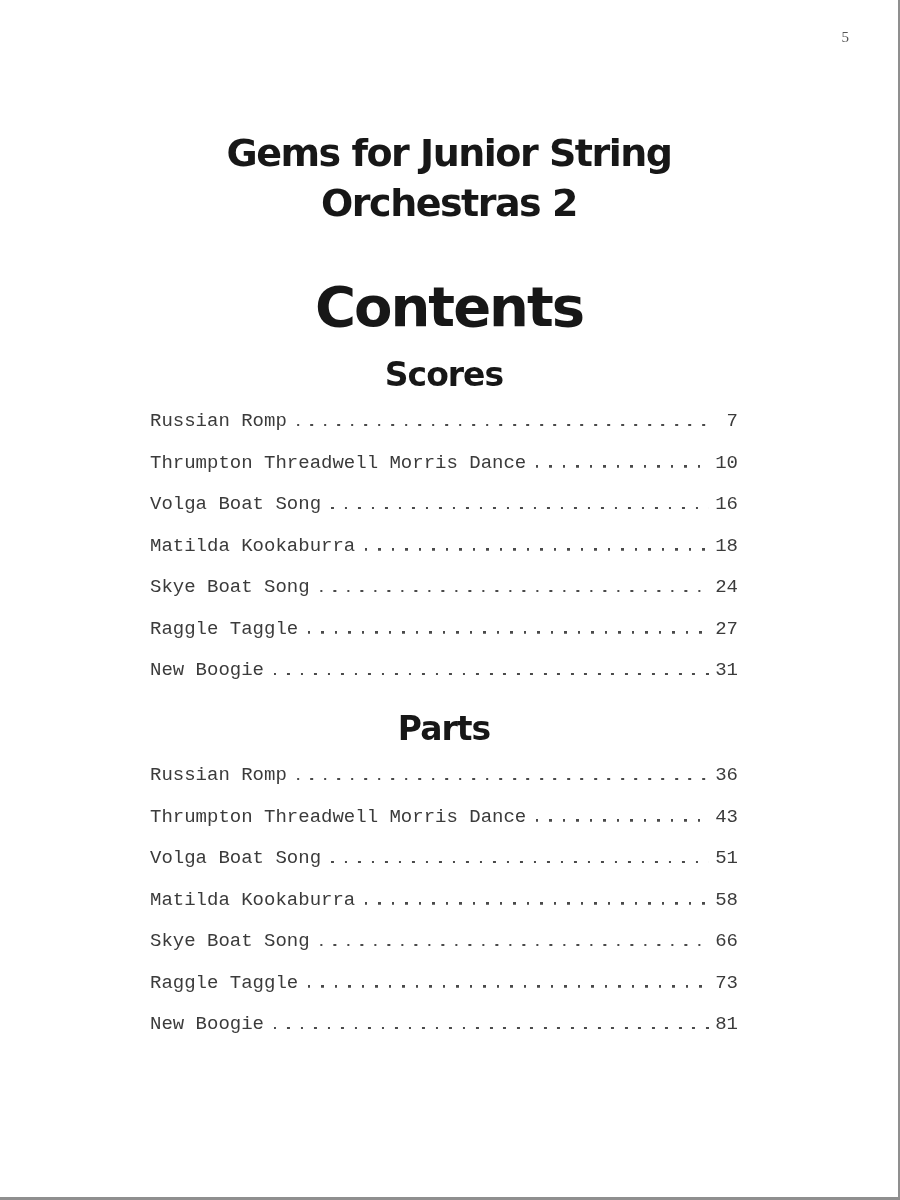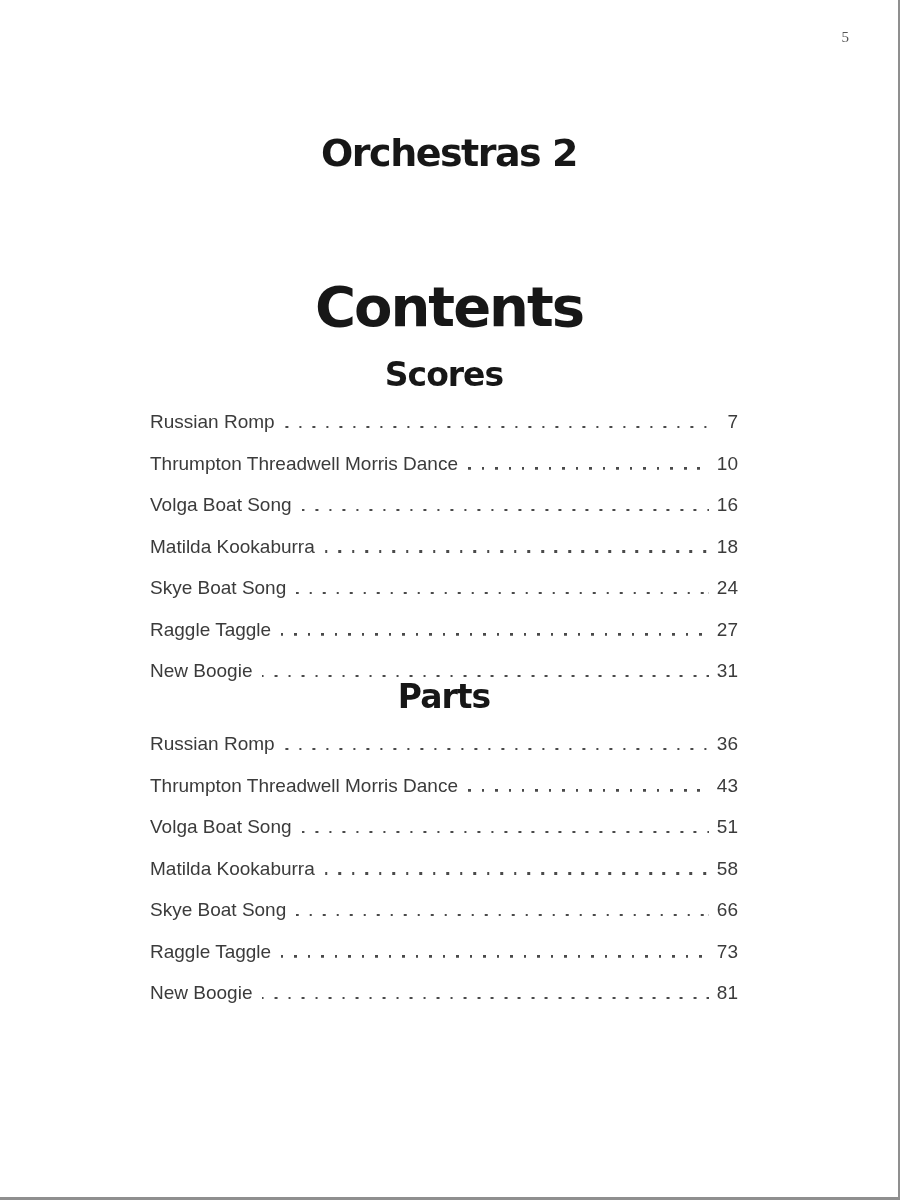--- a/index.html
+++ b/index.html
@@ -46,38 +46,39 @@
     font-size: 56px;
     letter-spacing: -2px;
     color: #171717;
   }
   .toc-section {
     position: absolute;
     left: 150px;
     width: 588px;
   }
   .toc-section.scores { top: 358px; }
-  .toc-section.parts  { top: 680px; }
+  .toc-section.parts  { top: 712px; }
   .section-heading {
     text-align: center;
     font-family: "DejaVu Sans", sans-serif;
     font-weight: bold;
     font-size: 33px;
     line-height: 34px;
     letter-spacing: -1px;
     color: #171717;
     margin-bottom: 20px;
   }
   .toc-row {
     display: flex;
     align-items: baseline;
     font-size: 19px;
     line-height: 19.5px;
     color: #3b3b3b;
     margin-bottom: 22px;
+    font-family: Liberation Mono, monospace;
   }
   .toc-title { white-space: nowrap; }
   .toc-leader {
     flex: 1;
     height: 2.5px;
     margin: 0 5px 1px 10px;
     background: repeating-linear-gradient(to right, #4a4a4a 0px, #4a4a4a 2.5px, transparent 2.5px, transparent 13.5px);
     background-position: right;
   }
   .toc-page {
@@ -88,20 +89,21 @@
   }
 </style>
 </head>
 <body>
 
 <div class="page">
 
   <div class="page-number">5</div>
 
   <div class="book-title">
+    <div>Gems for Junior String</div>
     <div>Orchestras 2</div>
   </div>
 
   <div class="contents-heading">Contents</div>
 
   <div class="toc-section scores">
     <div class="section-heading">Scores</div>
 
     <div class="toc-row">
       <span class="toc-title">Russian Romp</span>

